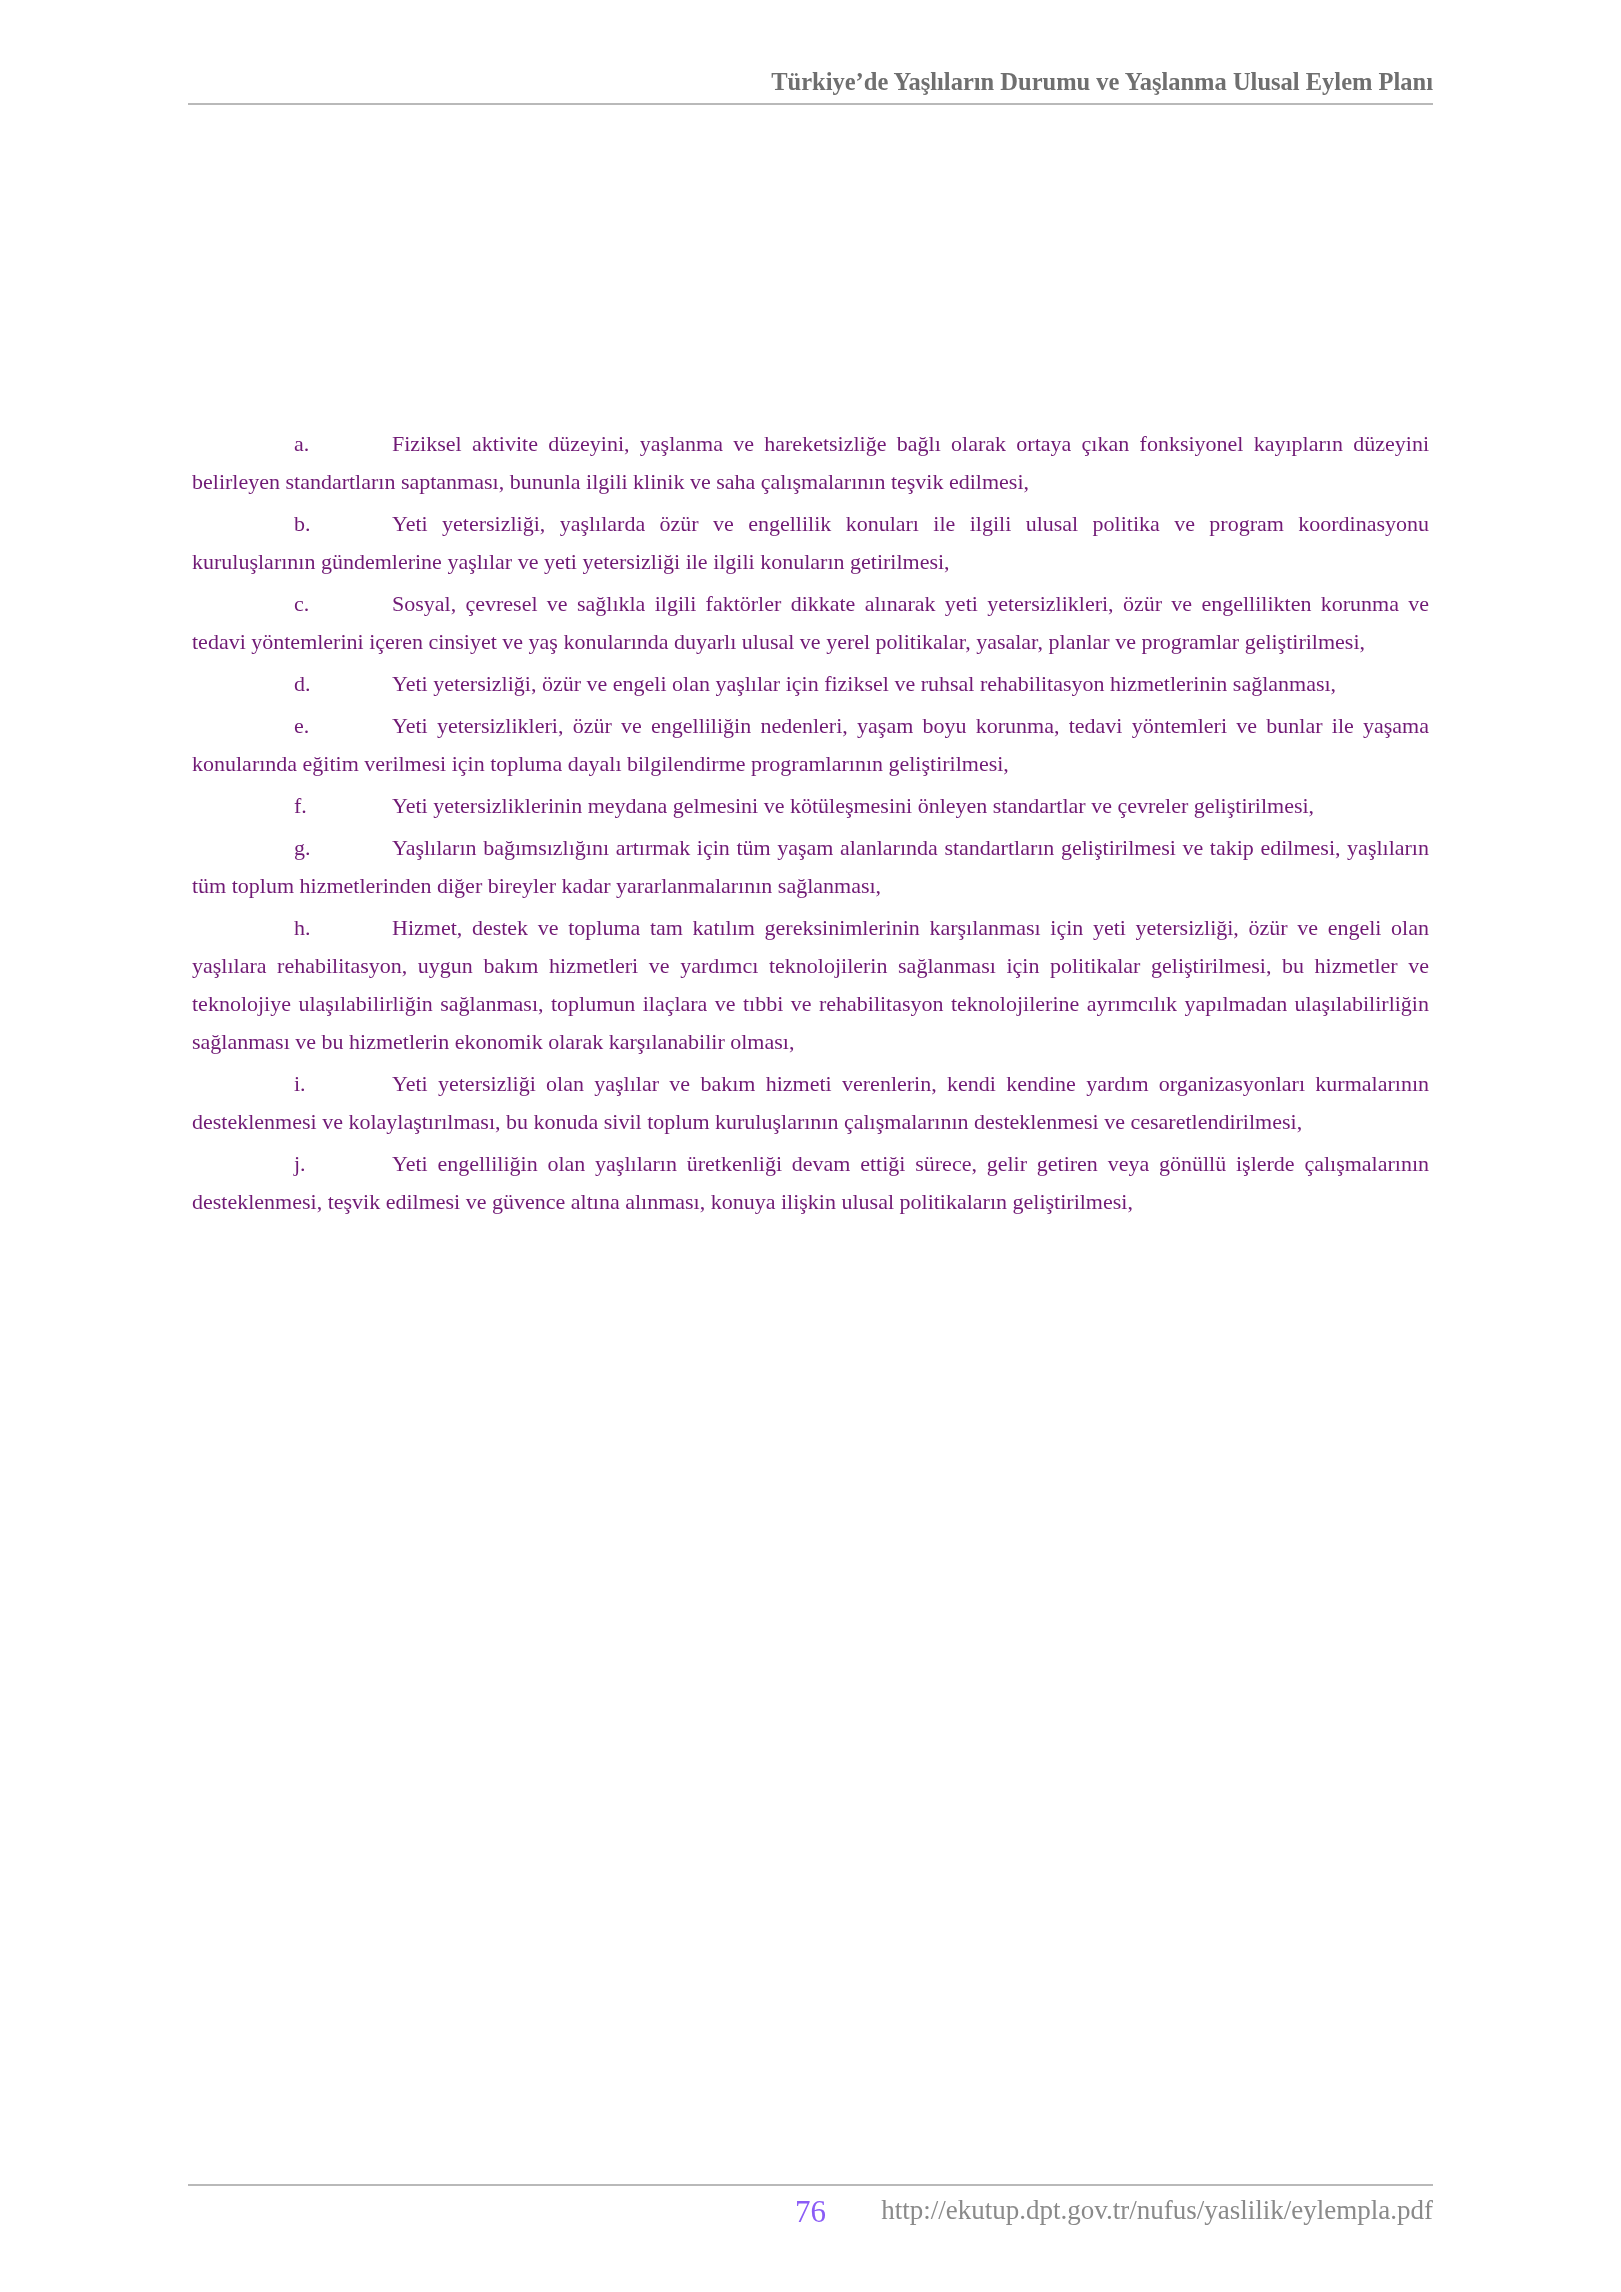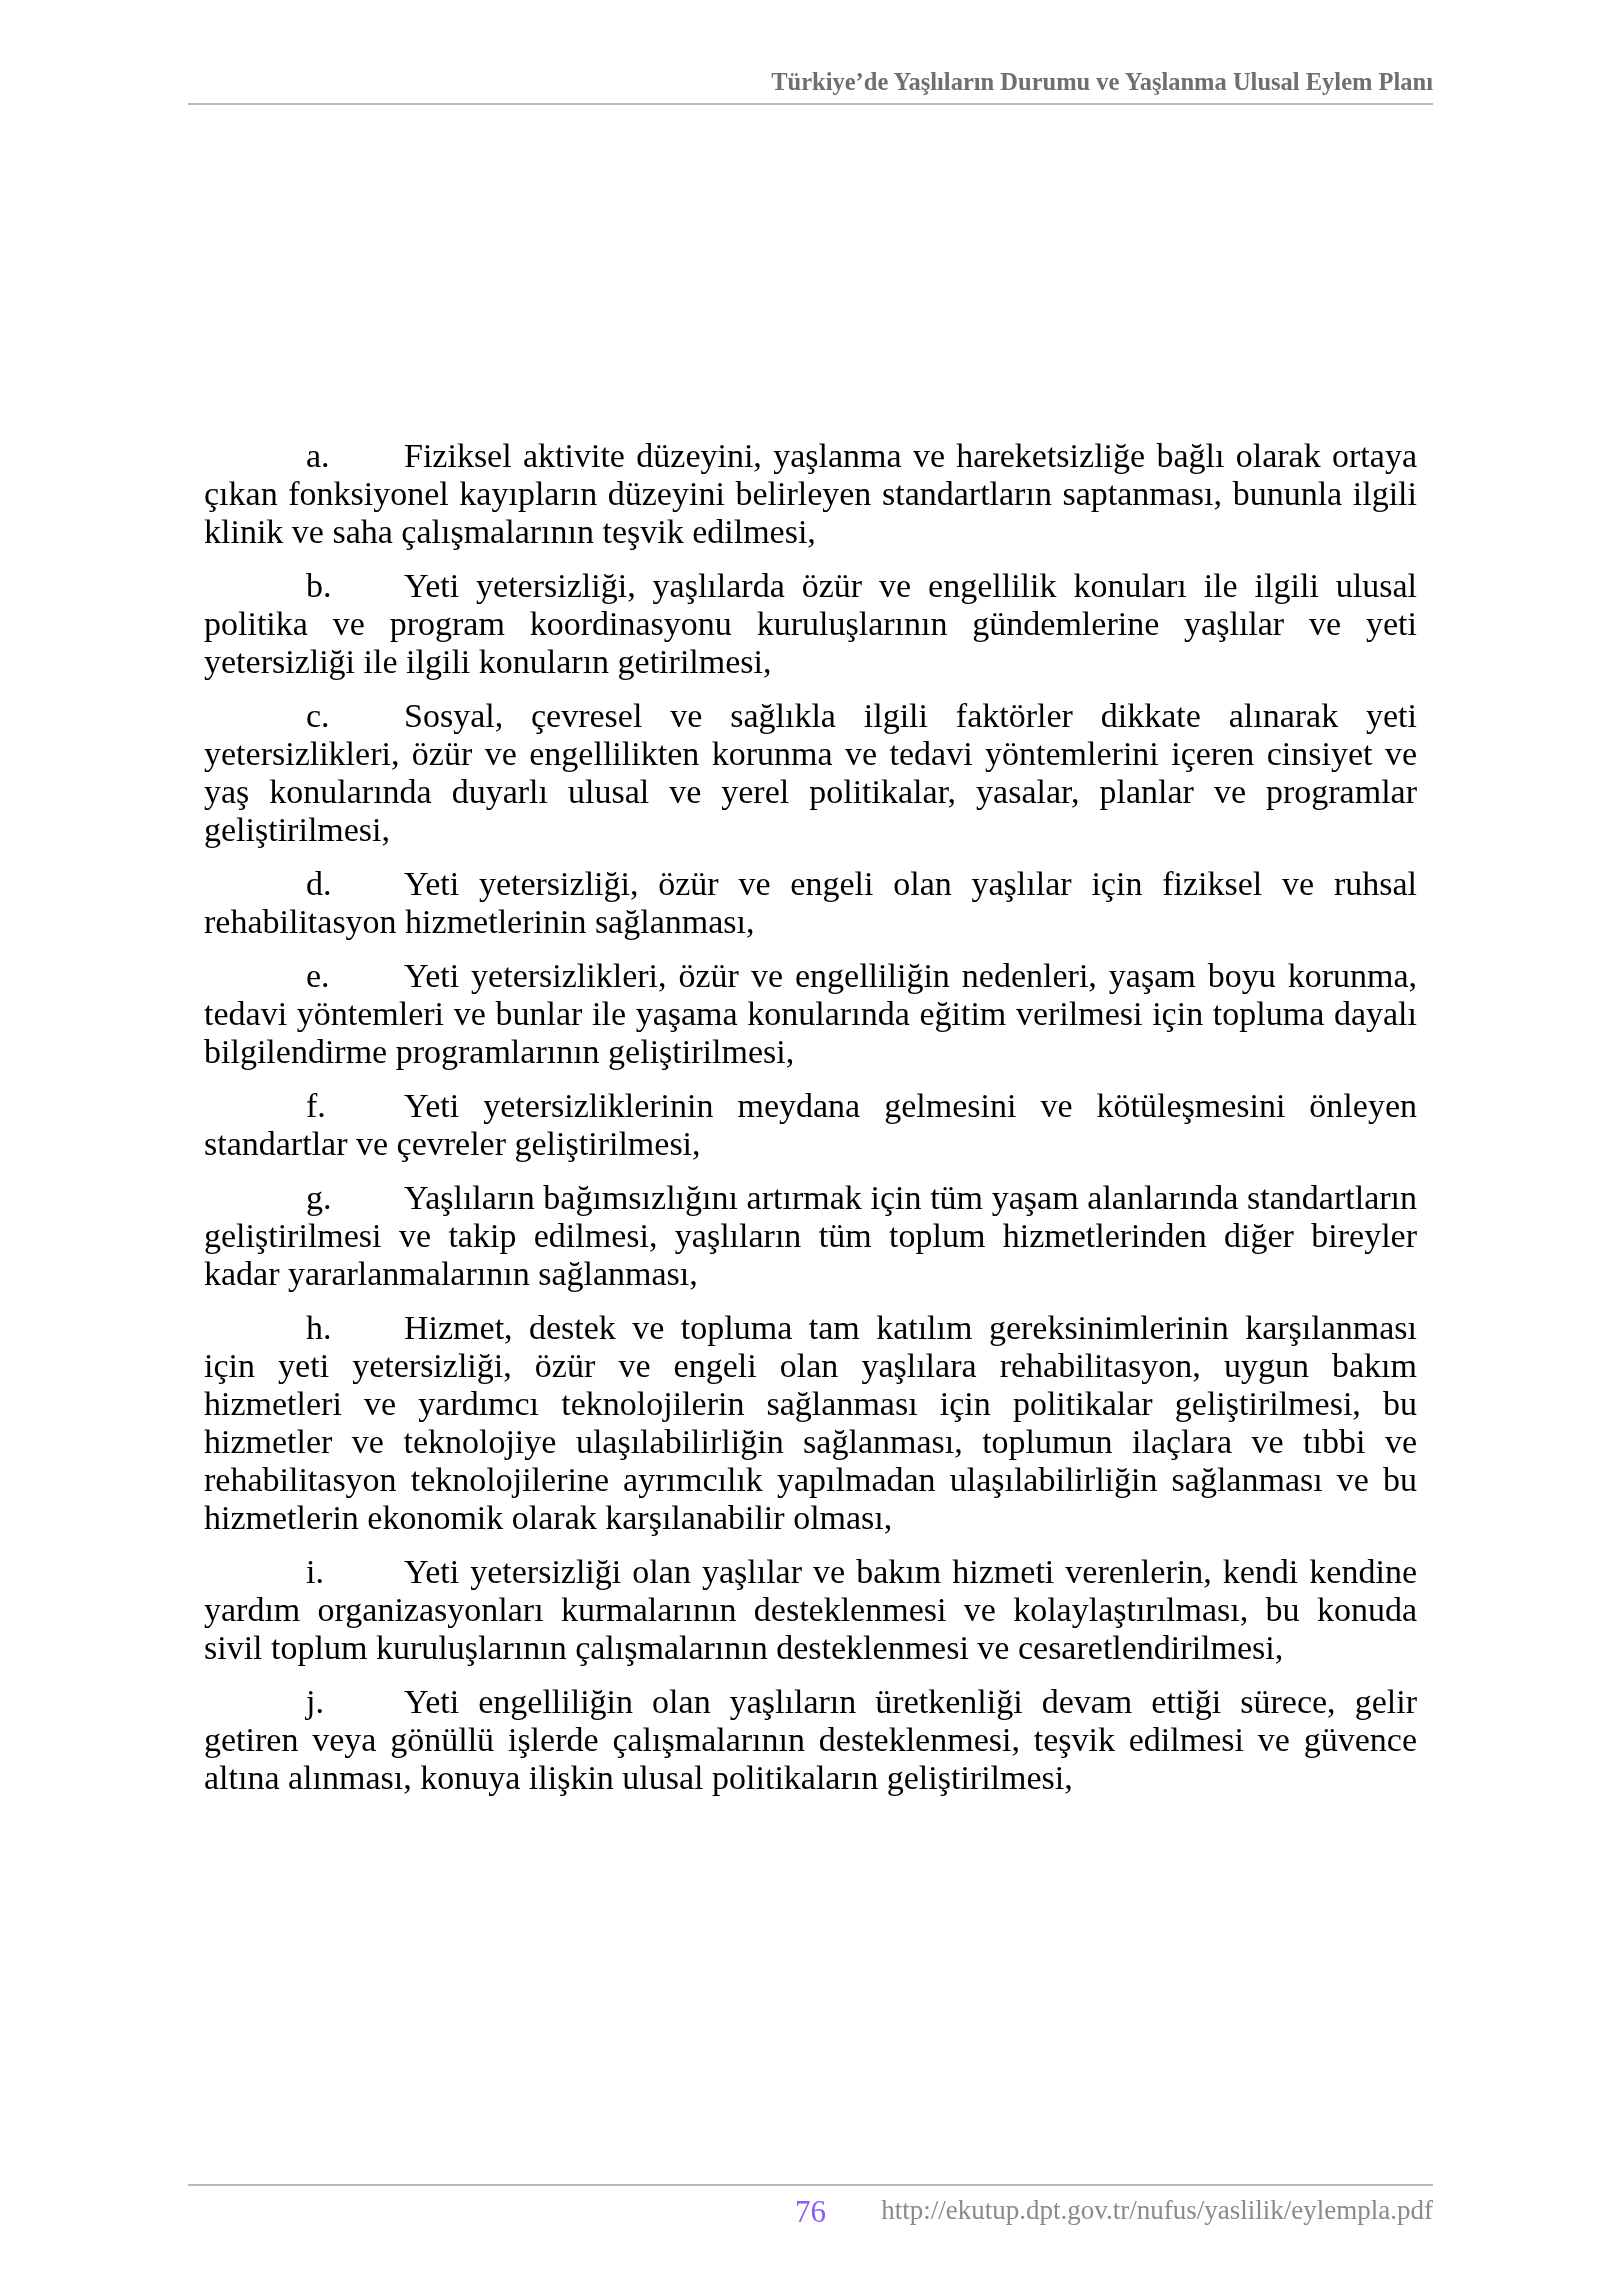--- a/index.html
+++ b/index.html
@@ -42,26 +42,26 @@
     width: 1245px;
   }
   .section-title {
     margin: 0 0 38px 102px;
     font-size: 32px;
     line-height: 38px;
     font-weight: bold;
     color: #0a0a0a;
   }
   .action-item {
-    margin: 16px;
-    font-size: 34px;
+    margin: 4px;
+    font-size: 22px;
     line-height: 38px;
     text-align: justify;
     text-indent: 102px;
-    color: #000000;
+    color: #701a75;
   }
   .action-item .item-marker {
     display: inline-block;
     width: 98px;
     text-indent: 0;
   }
   
   .page-footer {
     position: absolute;
     left: 188px;

